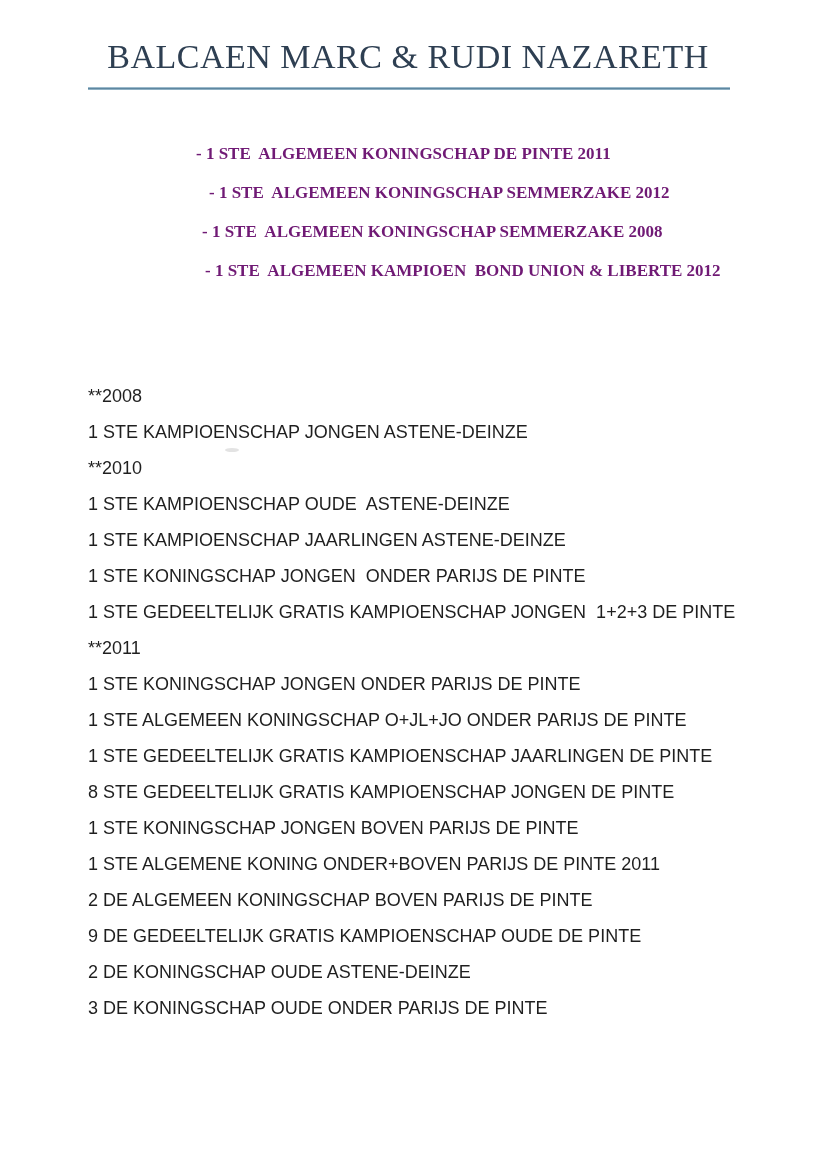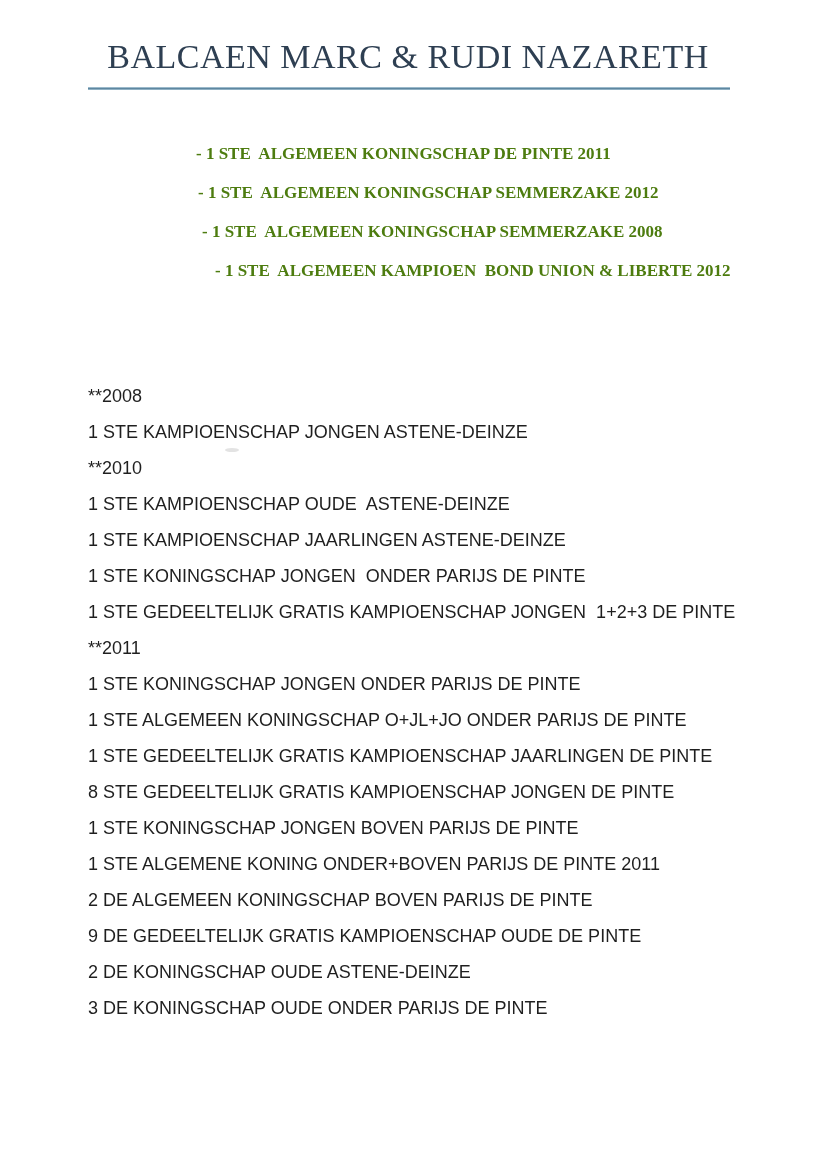--- a/index.html
+++ b/index.html
@@ -43,26 +43,26 @@
   .highlights {
     position: absolute;
     top: 134px;
     left: 196px;
   }
   .highlight-item {
     font-family: "Liberation Serif", serif;
     font-weight: bold;
     font-size: 17px;
     line-height: 39px;
-    color: #4d7c0f;
+    color: #701a75;
     white-space: pre;
   }
-  .highlight-item:nth-child(2) { margin-left: 2px; }
+  .highlight-item:nth-child(2) { margin-left: 13px; }
   .highlight-item:nth-child(3) { margin-left: 6px; }
-  .highlight-item:nth-child(4) { margin-left: 19px; }
+  .highlight-item:nth-child(4) { margin-left: 9px; }
   .highlight-item:nth-child(5) { margin-left: 12px; }
   .results {
     position: absolute;
     top: 378px;
     left: 88px;
   }
   .result-line {
     font-family: "Liberation Sans", sans-serif;
     font-size: 18px;
     line-height: 36px;

